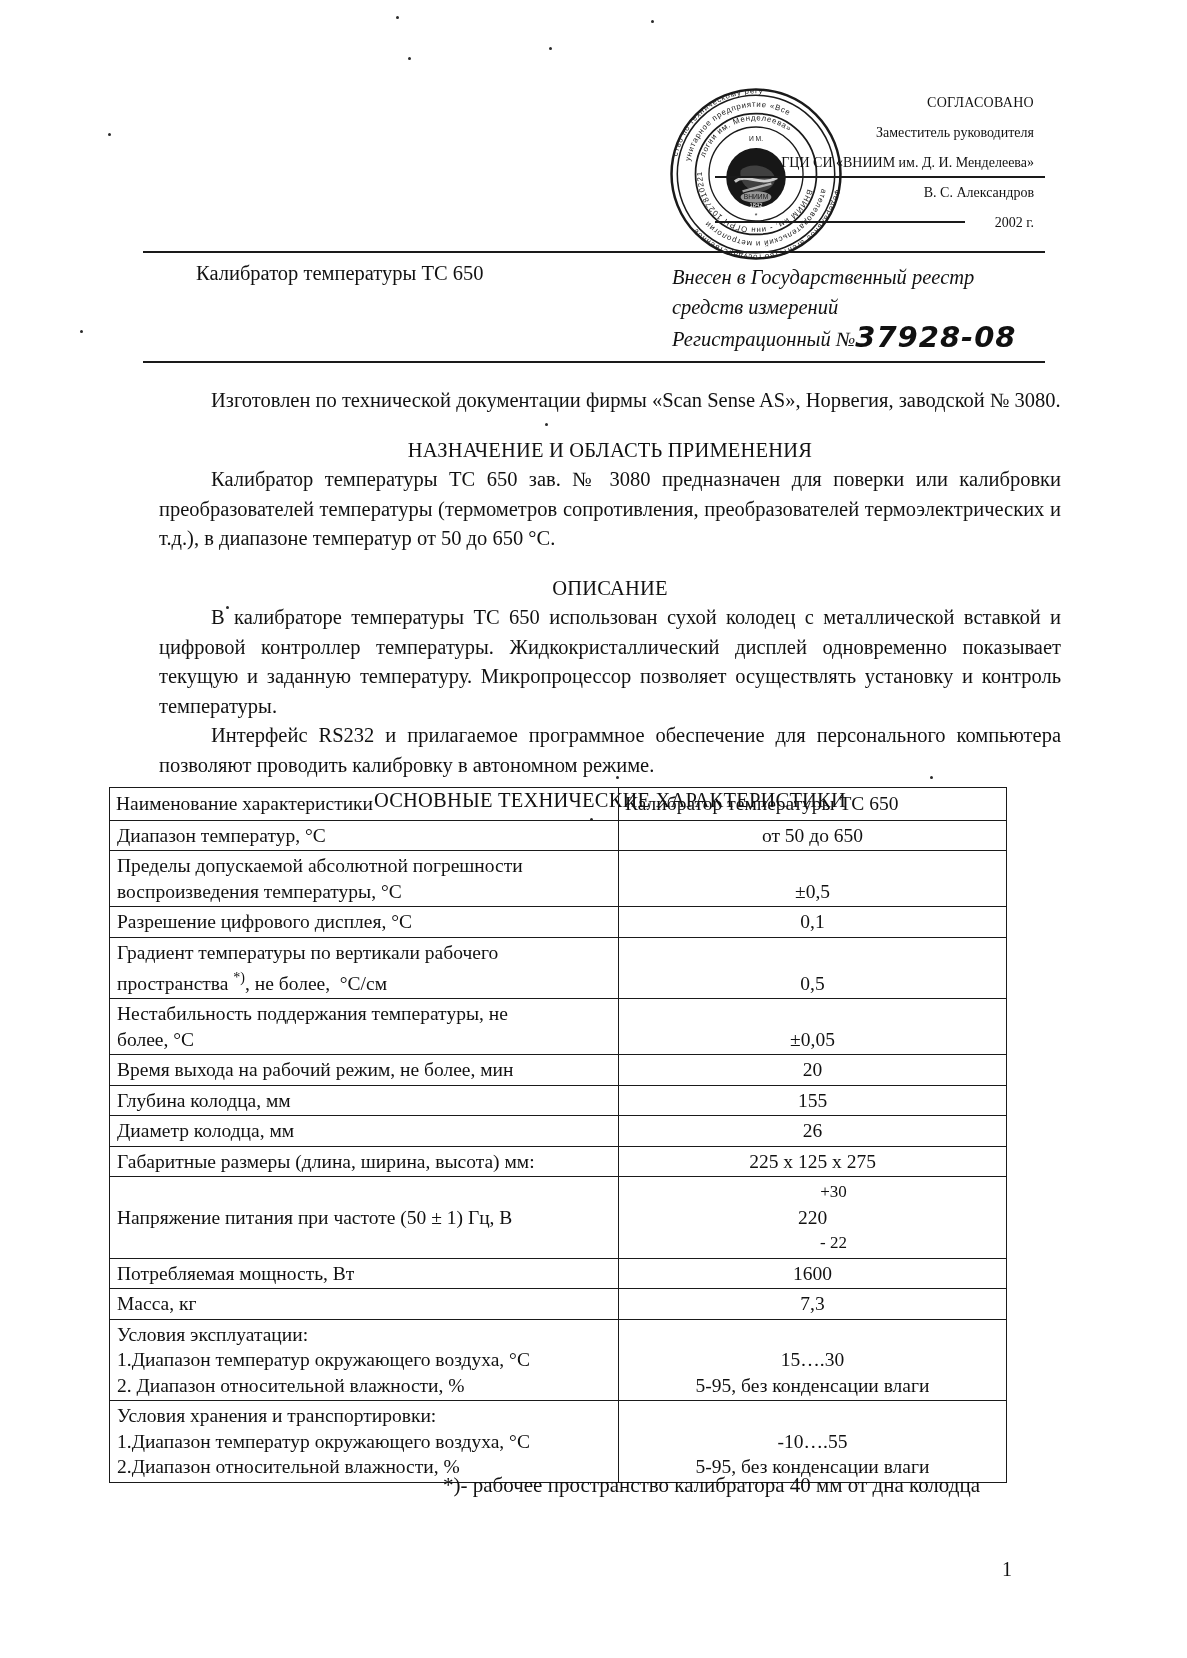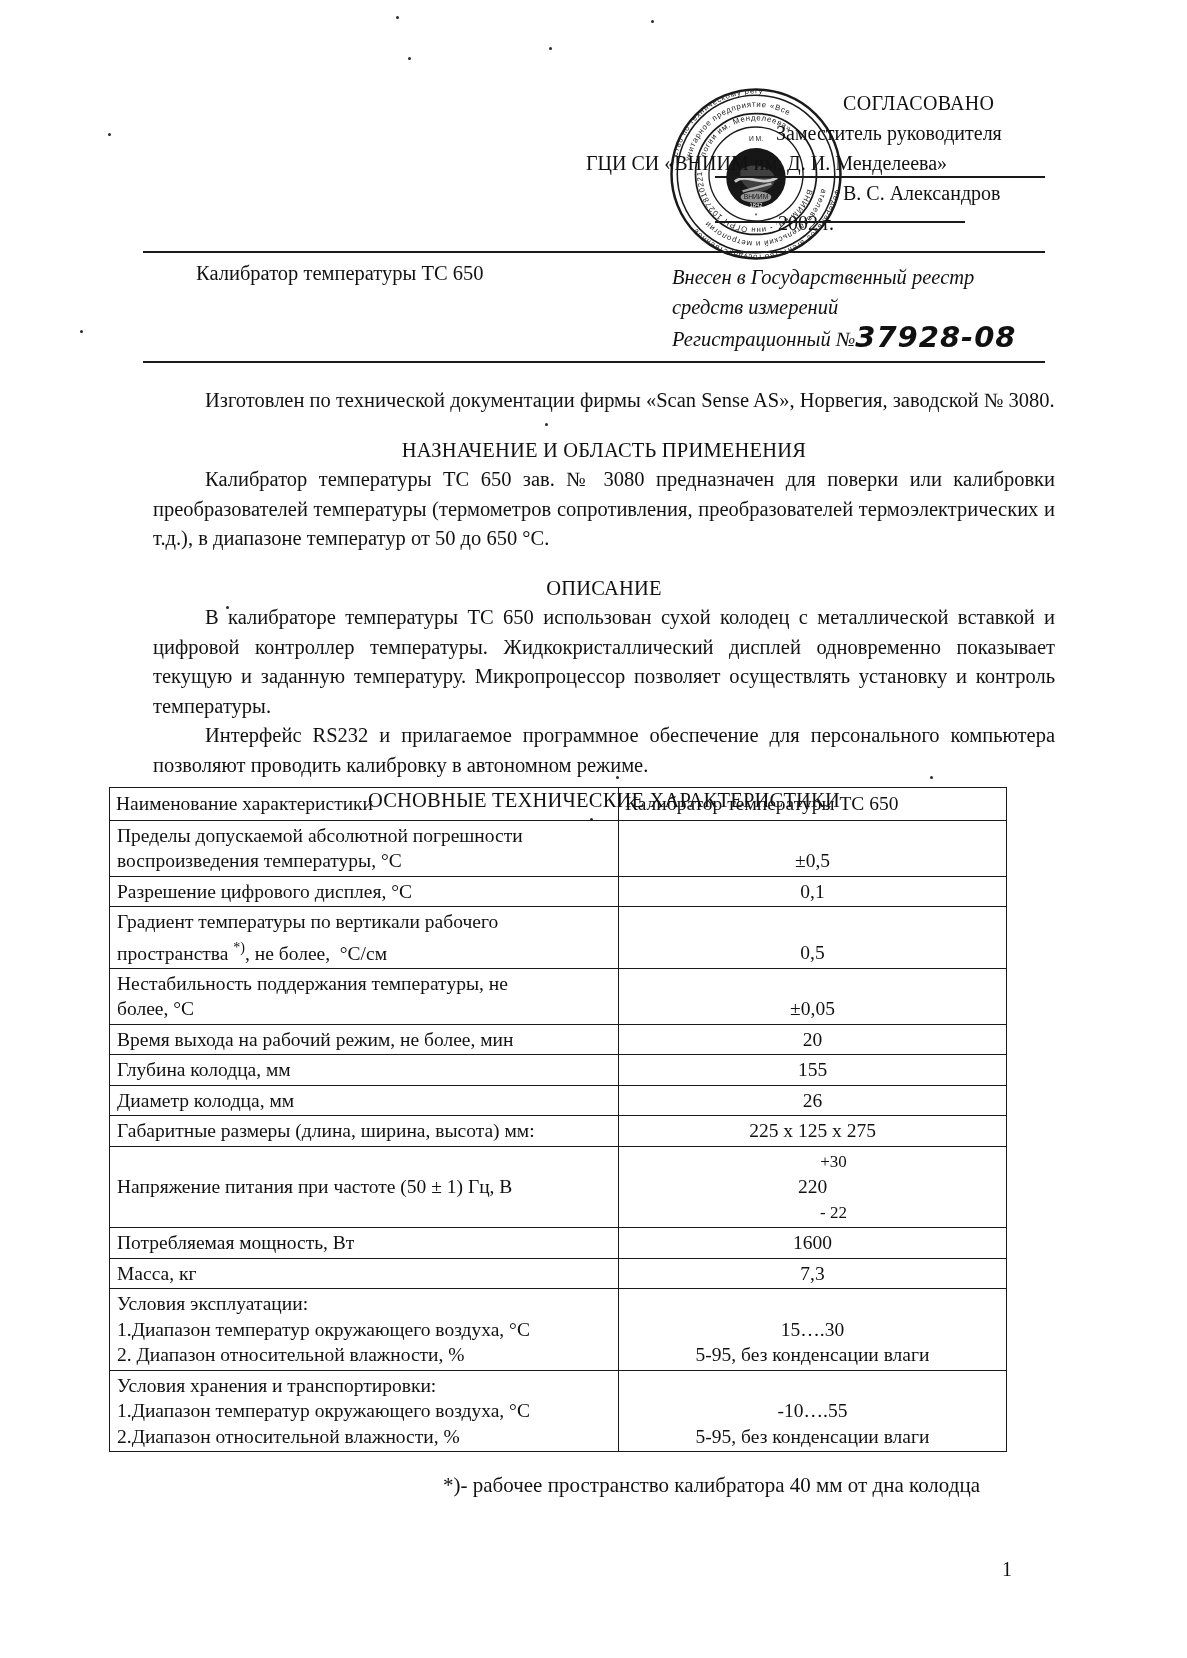--- a/index.html
+++ b/index.html
@@ -23,25 +23,25 @@
 
   
   .header-zone {
     position: absolute;
     left: 0; top: 0;
     width: 1187px;
     height: 360px;
   }
   .approval {
     position: absolute;
-    left: 668px;
+    left: 604px;
     top: 88px;
     width: 430px;
-    text-align: left;
-    font-size: 20px;
+    text-align: right;
+    font-size: 14px;
     line-height: 30px;
   }
   .approval .ln {
     white-space: nowrap;
   }
   .appr-line1 { padding-left: 175px; letter-spacing: .3px; }
   .appr-line2 { padding-left: 108px; }
   .appr-line3 { margin-left: -82px; }
   .appr-line4 { padding-left: 175px; }
   .appr-line5 { padding-left: 110px; }
@@ -86,21 +86,21 @@
     font-family: "DejaVu Sans", sans-serif;
     font-size: 29px;
     font-weight: 600;
     letter-spacing: 1px;
     vertical-align: -1px;
   }
 
   
   .body-zone {
     position: absolute;
-    left: 153px;
+    left: 159px;
     top: 386px;
     width: 902px;
   }
   p.para {
     margin: 0;
     font-size: 20.5px;
     line-height: 29.5px;
     text-align: justify;
     text-indent: 52px;
   }
@@ -285,20 +285,24 @@
   </div>
 
   <div class="table-zone">
     <table class="spec">
       <tbody>
         <tr class="head">
           <td class="name">Наименование характеристики</td>
           <td class="val">Калибратор температуры ТС 650</td>
         </tr>
 
+        <tr>
+          <td class="name">Диапазон температур, °С</td>
+          <td class="val">от 50 до 650</td>
+        </tr>
 
         <tr>
           <td class="name multiline">Пределы допускаемой абсолютной погрешности<br>воспроизведения температуры, °С</td>
           <td class="val">±0,5</td>
         </tr>
 
         <tr>
           <td class="name">Разрешение цифрового дисплея, °С</td>
           <td class="val">0,1</td>
         </tr>

